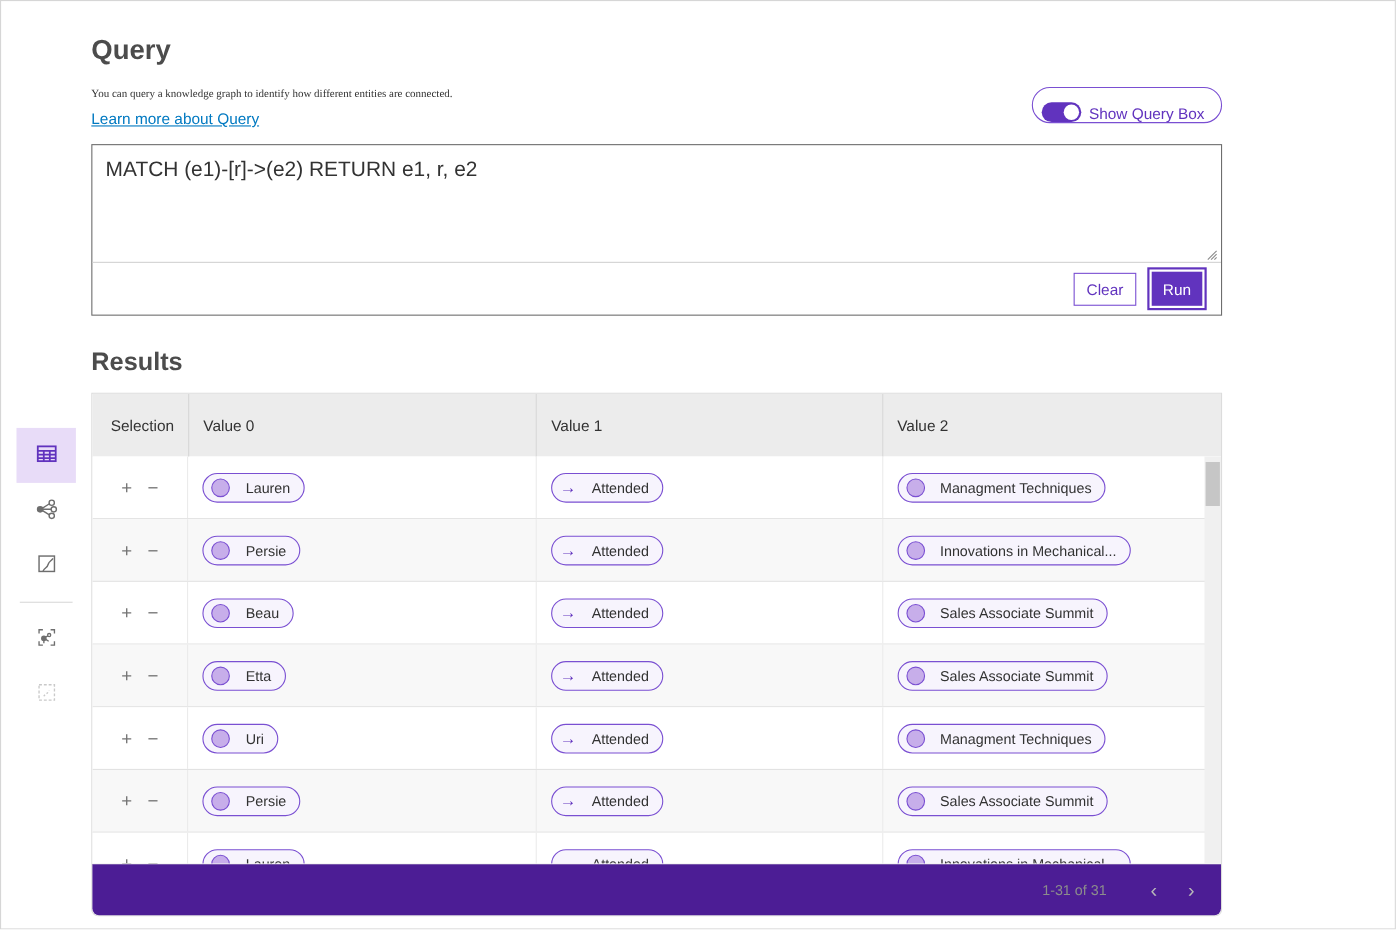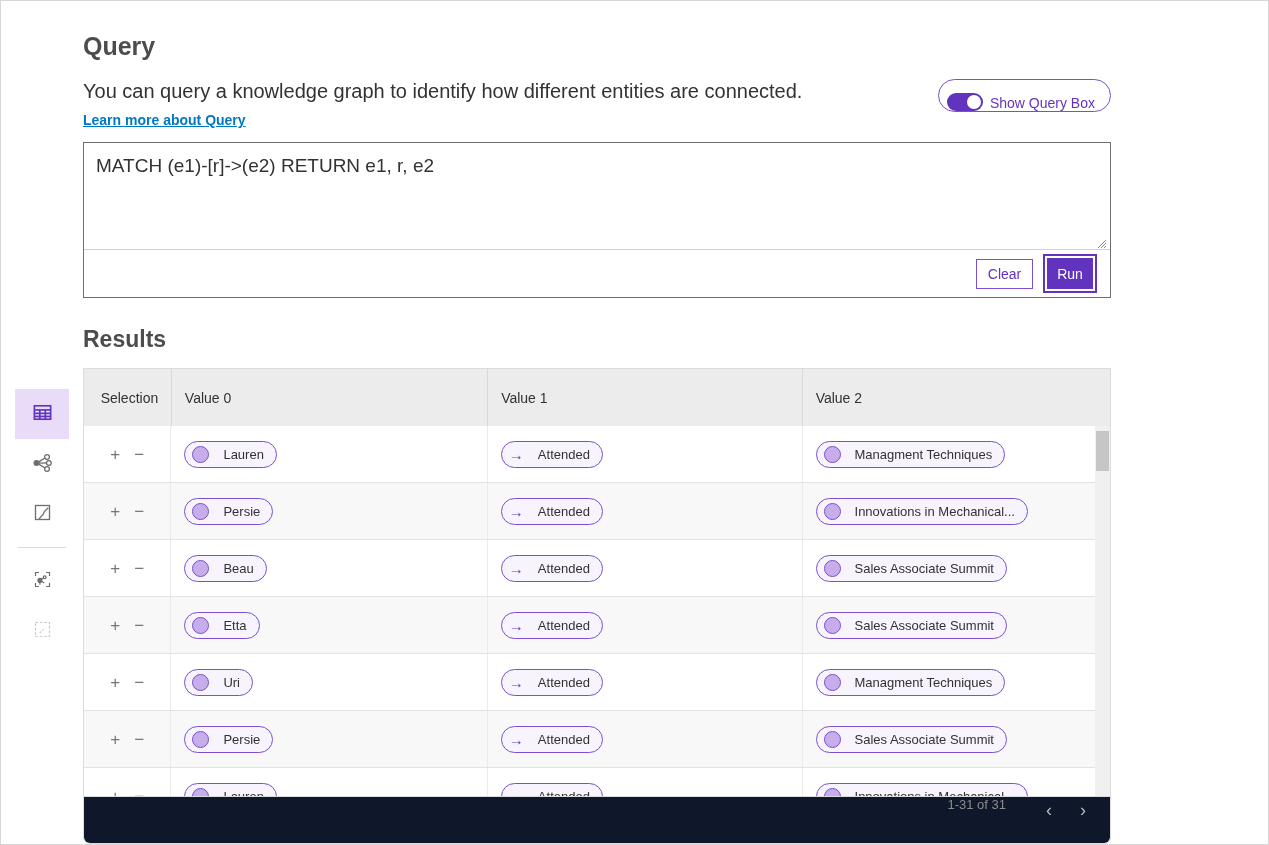--- a/index.html
+++ b/index.html
@@ -9,22 +9,22 @@
     --active-item-bg:#e8dcf8;
   }
   *{box-sizing:border-box; margin:0; padding:0;}
   body{font-family:"Liberation Sans",sans-serif; background:#fff;}
   .page{position:relative; width:1269px; height:845px; background:#fff;
         border:1px solid #d6d6d6; overflow:hidden;}
   .main{position:relative; margin-left:82px; width:1028px;}
 
   
   .q-title{margin-top:31px; font-size:25px; font-weight:bold; color:var(--heading);}
-  .q-desc{margin-top:19px; font-size:20px; color:var(--text);}
-  .q-link{display:inline-block; margin-top:9px; font-size:14px; font-weight:bold;
+  .q-desc{margin-top:19px; font-size:10px; color:var(--text);font-family:Liberation Serif, serif;}
+  .q-link{display:inline-block; margin-top:9px; font-size:14px; font-weight:normal;
           color:var(--link); text-decoration:underline; cursor:pointer;}
   .toggle-pill{position:absolute; top:47px; right:0; height:33px; display:flex; align-items:flex-end;
           gap:7px; padding:0 15px 0 8px; border:1px solid var(--accent-border); border-radius:17px;
           background:#fff; cursor:pointer;}
   .switch{position:relative; width:36px; height:18px; border-radius:9px; background:var(--accent);}
   .switch .knob{position:absolute; top:2px; right:2px; width:14px; height:14px; border-radius:50%;
           background:#fff;}
   .toggle-label{font-size:14px; color:var(--accent);}
 
   
@@ -66,21 +66,21 @@
           border-radius:14px; background:var(--pill-bg); padding:0 12px 0 7px; gap:14px; cursor:pointer;
           max-width:100%;}
   .pill .dot{width:17px; height:17px; border-radius:50%; background:var(--entity-fill);
           border:1.5px solid var(--accent-border); flex:none;}
   .pill .arrow{color:var(--accent); font-size:15px; line-height:1; flex:none;}
   .pill-label{font-size:13px; color:var(--text); white-space:nowrap;}
   .vscroll{position:absolute; top:57px; right:0; bottom:0; width:15px; background:#f0f0f0;}
   .vscroll .thumb{position:absolute; top:5px; left:1px; width:13px; height:40px; background:#c6c6c6;}
 
   .results-footer{height:47px; border-top:1px solid var(--panel-border); border-radius:0 0 6px 6px;
-          background:#0f172a; display:flex; align-items:flex-start; justify-content:flex-end;
+          background:#4c1d95; display:flex; align-items:center; justify-content:flex-end;
           padding-right:14px; gap:8px; position:relative; z-index:2;}
   .range-label{font-size:13px; color:#8c8c8c; margin-right:22px;}
   .page-btn{width:26px; height:26px; border:none; background:none; cursor:pointer; color:#b9b9b9;
           font-size:18px; font-family:"Liberation Sans",sans-serif; line-height:1;}
 
   
   .rail{position:absolute; left:14px; top:388px; width:54px; display:flex; flex-direction:column;
           align-items:center;}
   .rail-btn{width:54px; height:50px; border:none; background:none; display:flex; align-items:center;
           justify-content:center; cursor:pointer; color:#6e6e6e;}

